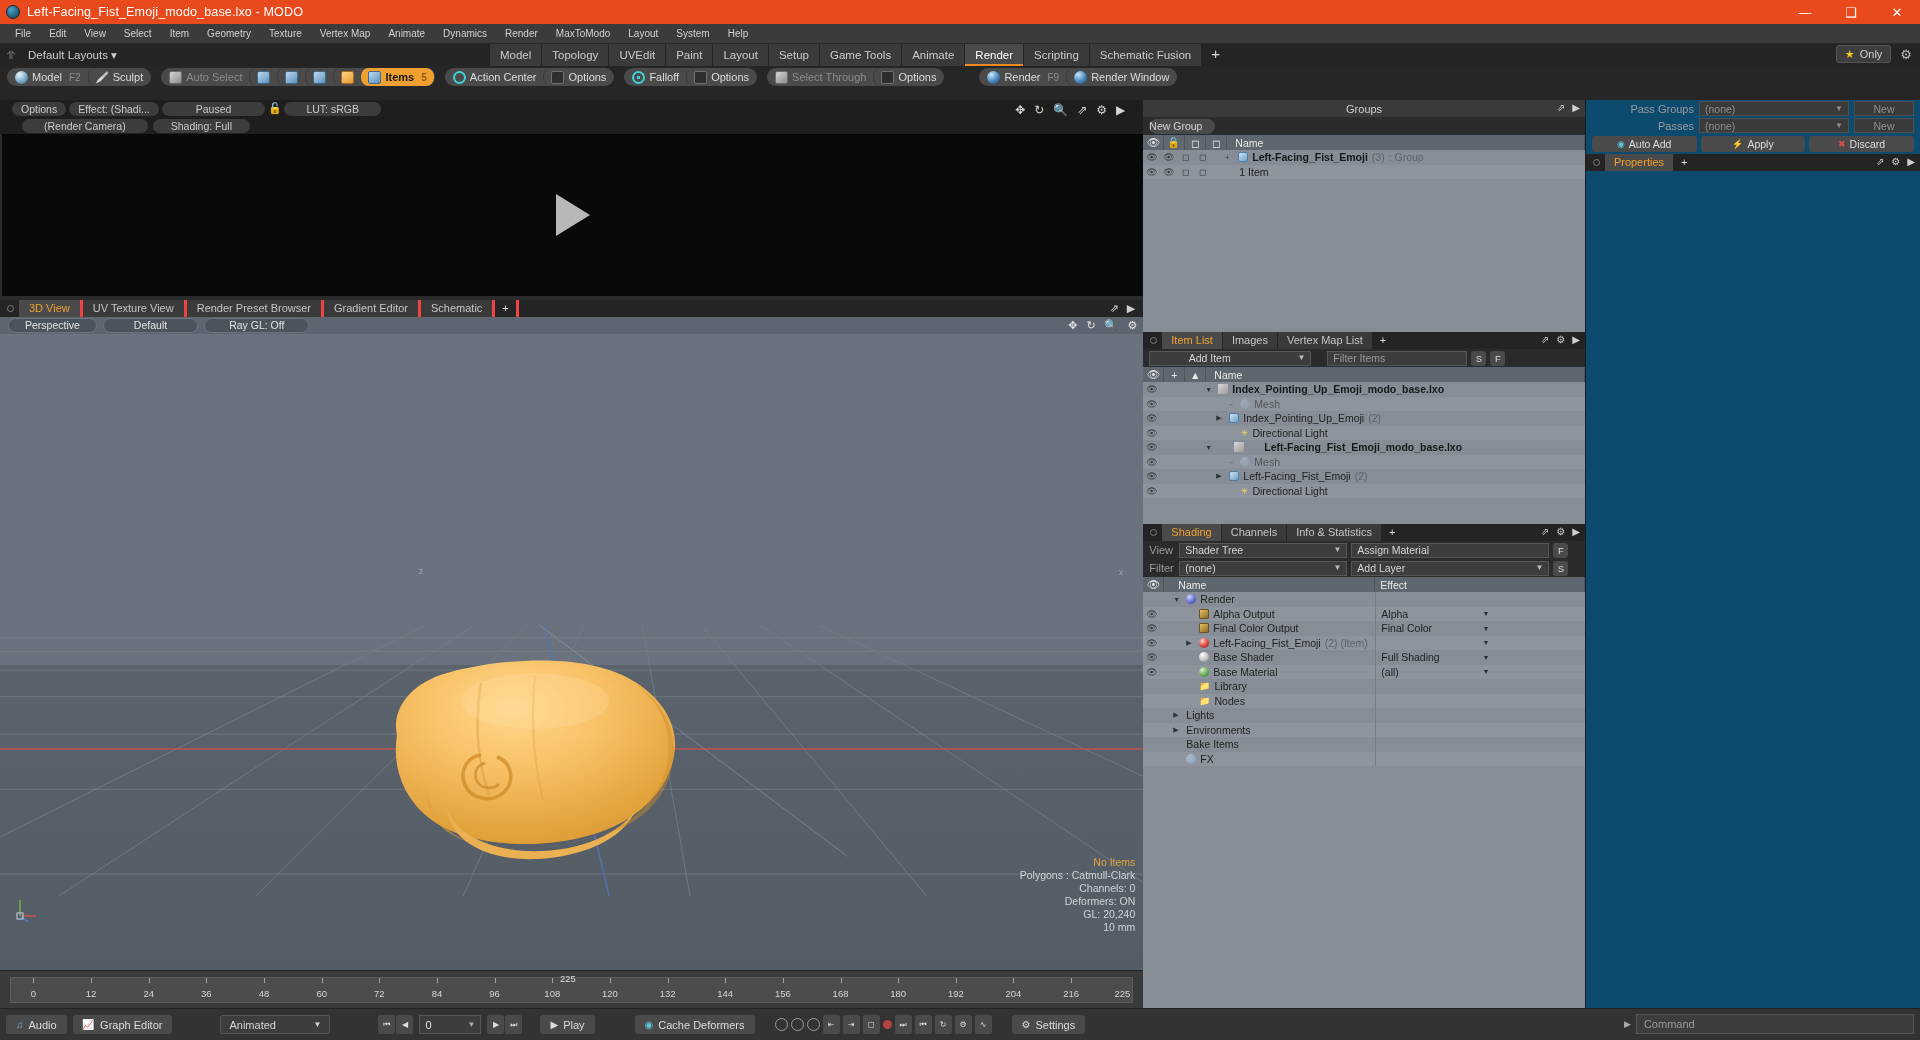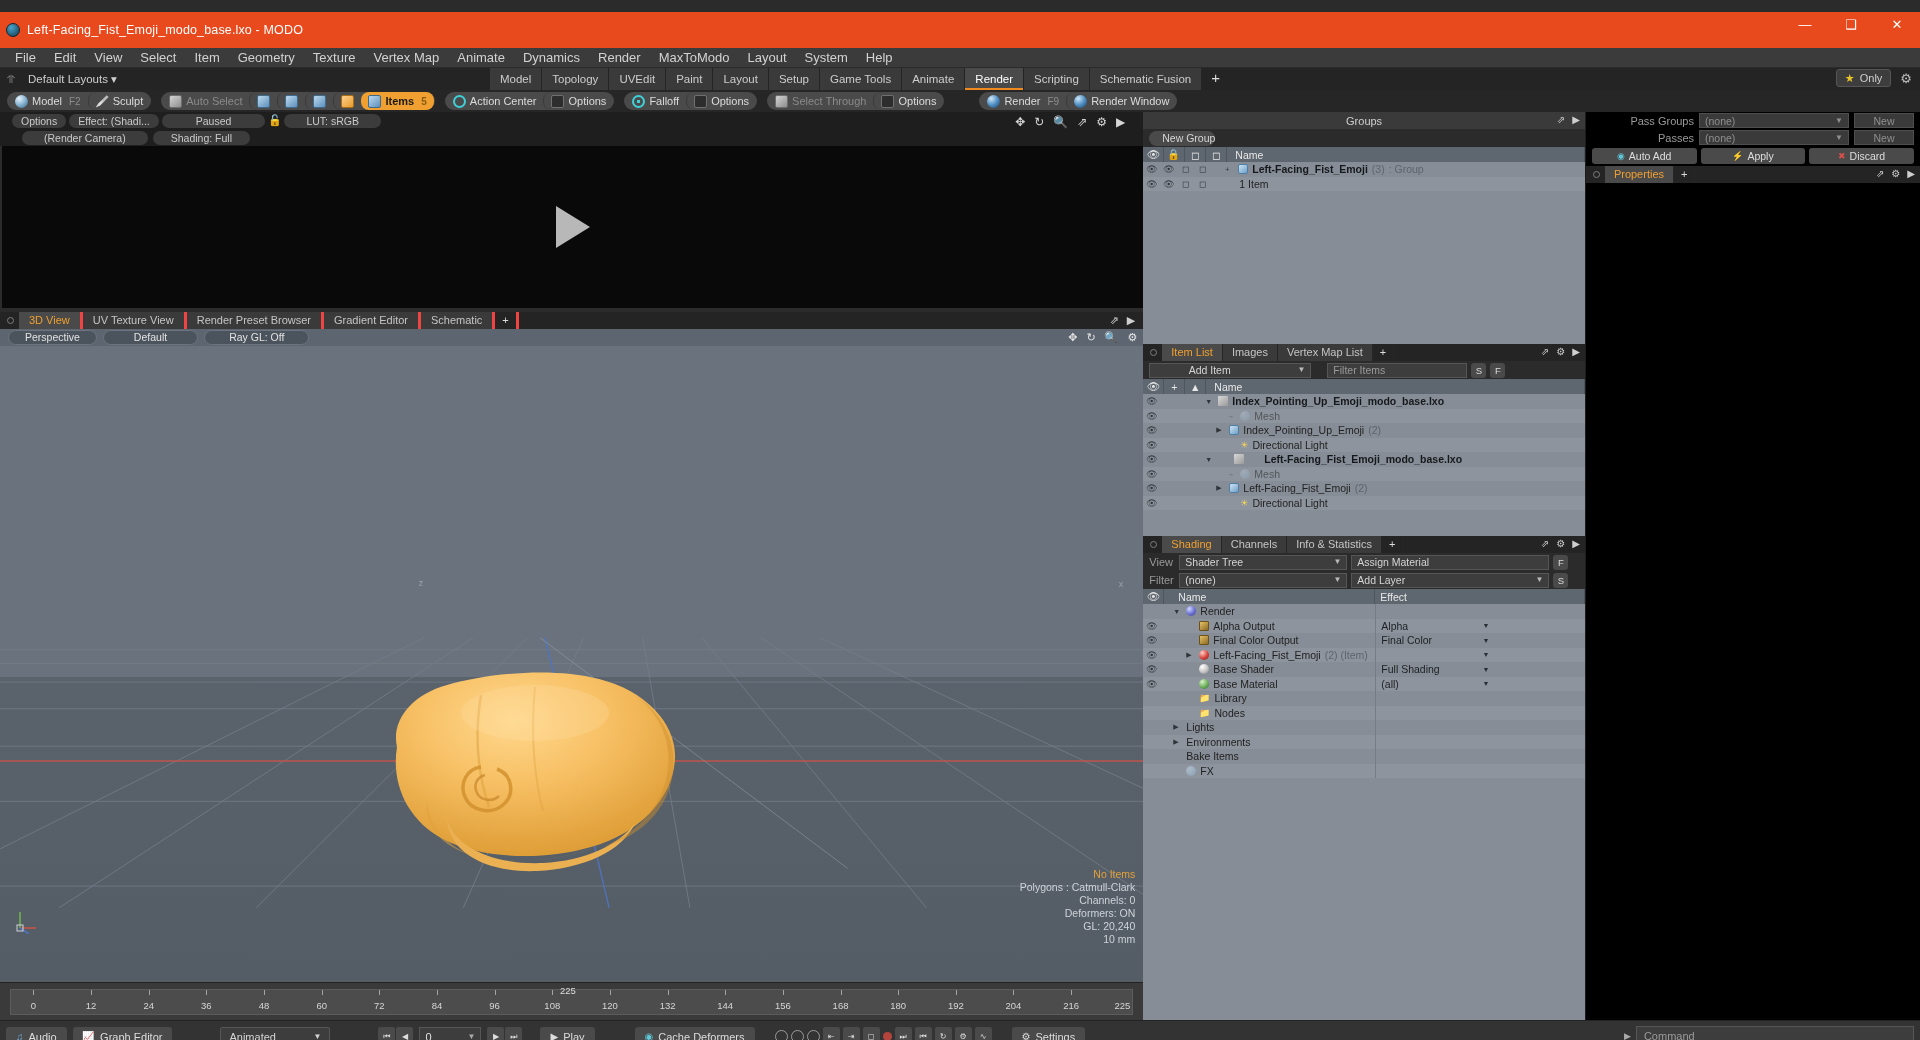--- a/index.html
+++ b/index.html
@@ -8,37 +8,37 @@
     background:#2b2b2b;
     font-family:"Liberation Sans", sans-serif;
     font-size:12px;
     color:#c8c8c8;
     -webkit-font-smoothing:antialiased;
   }
   .app { position:relative; width:1920px; height:1040px; background:#262626; }
 
   
   .titlebar {
-    height:36px; background:#e8491d; display:flex; align-items:center;
-    padding-left:6px; position:relative;margin-top:12px;
+    height:24px; background:#e8491d; display:flex; align-items:center;
+    padding-left:6px; position:relative;
   }
   .titlebar .logo {
     width:14px;height:14px;border-radius:50%;
     background:radial-gradient(circle at 35% 30%, #4aa3c9, #11394f);
     border:1px solid #0c2733; margin-right:7px; flex:0 0 auto;
   }
   .titlebar .ttl { font-size:12.5px; color:#ffffff; letter-spacing:.15px; }
   .wbtns { position:absolute; right:0; top:0; height:24px; display:flex; }
   .wbtn { width:46px;height:24px;display:flex;align-items:center;justify-content:center;
           color:#fff;font-size:13px; }
 
   
   .menubar { height:20px; background:#3b3b3b; display:flex; align-items:center;
              padding-left:6px; border-bottom:1px solid #2a2a2a; }
-  .menubar .mi { padding:8px 9px; line-height:20px; font-size:13px; color:#d2d2d2; }
+  .menubar .mi { padding:8px 9px; line-height:20px; font-size:10px; color:#d2d2d2; }
 
   
   .layoutrow { height:22px; background:#242424; display:flex; align-items:center; position:relative; }
   .layoutrow .lhandle { width:22px; text-align:center; color:#9a9a9a; font-size:11px; }
   .layoutrow .deflay { font-size:11.5px; color:#cfcfcf; padding:0 6px; }
   .ltabs { position:absolute; left:490px; top:0; height:22px; display:flex; }
   .ltab { padding:0 10px; height:22px; line-height:22px; font-size:11.5px; color:#cccccc;
           background:#3a3a3a; border-right:1px solid #242424; position:relative; }
   .ltab.active { background:#4a4a4a; color:#fff; }
   .ltab.active:after { content:""; position:absolute; left:0; right:0; bottom:0; height:2px; background:#f08a1e; }
@@ -67,21 +67,21 @@
   .ic-sq{background:#2d2d2d;border:1px solid #707070;border-radius:2px;}
   .ic-pencil{background:linear-gradient(45deg,#ddd 40%,#bbb 60%);clip-path:polygon(0 100%,20% 70%,85% 5%,100% 20%,35% 85%);}
   .ic-tgt{border-radius:50%;border:2px solid #3fd0d8;}
   .ic-fall{border-radius:50%;border:2px solid #3fd0d8;background:radial-gradient(circle,#3fd0d8 0 25%,transparent 26%);}
   .ic-rsph{border-radius:50%;background:radial-gradient(circle at 33% 28%,#cfe6f7,#4f8fc4 50%,#1b3d5c);}
 
   
   .main { position:absolute; left:0; top:100px; right:0; bottom:32px; display:flex; }
   .colL { width:1160px; display:flex; flex-direction:column; }
   .colR { width:448px; display:flex; flex-direction:column; background:#2b2b2b; }
-  .colFar { width:340px; background:#000000; border-left:1px solid #1d1d1d; }
+  .colFar { width:340px; background:#0c4a6e; border-left:1px solid #1d1d1d; }
 
   
   .prevpanel { height:200px; background:#2b2b2b; position:relative; }
   .prevtools { height:17px; display:flex; align-items:center; gap:3px; padding:1px 12px; background:#1e1e1e; }
   .pbtn { background:#3c3c3c; border-radius:8px; height:14px; line-height:14px; padding:0 9px;
           font-size:10.5px; color:#cacaca; text-align:center; }
   .pbtn.wide{ padding:0 34px; }
   .lock { width:13px;height:13px; color:#d8d8d8; font-size:11px; text-align:center; }
   .prevtools2 { height:17px; display:flex; align-items:center; gap:5px; padding:1px 22px; background:#1e1e1e; }
   .prevcanvas { position:absolute; left:2px; right:0; top:34px; height:162px; background:#090909; }
@@ -528,21 +528,21 @@
 
       <div class="panel" style="height:232px">
         <div class="ptitle">
           <span>Groups</span>
           <span class="picons">
             <span>⇗</span>
             <span>▶</span>
           </span>
         </div>
         <div class="subrow">
-          <div class="sbtn" style="width:66px;text-align:right;padding:0">New Group</div>
+          <div class="sbtn" style="width:66px;text-align:left;padding:0">New Group</div>
         </div>
         <div class="tree">
           <div class="thead">
             <div class="thc" style="width:21px">👁</div>
             <div class="thc" style="width:21px">🔒</div>
             <div class="thc" style="width:21px">◻</div>
             <div class="thc" style="width:21px">◻</div>
             <div class="thc" style="flex:1;justify-content:flex-start;padding-left:8px">Name</div>
           </div>
           <div id="grprows">

